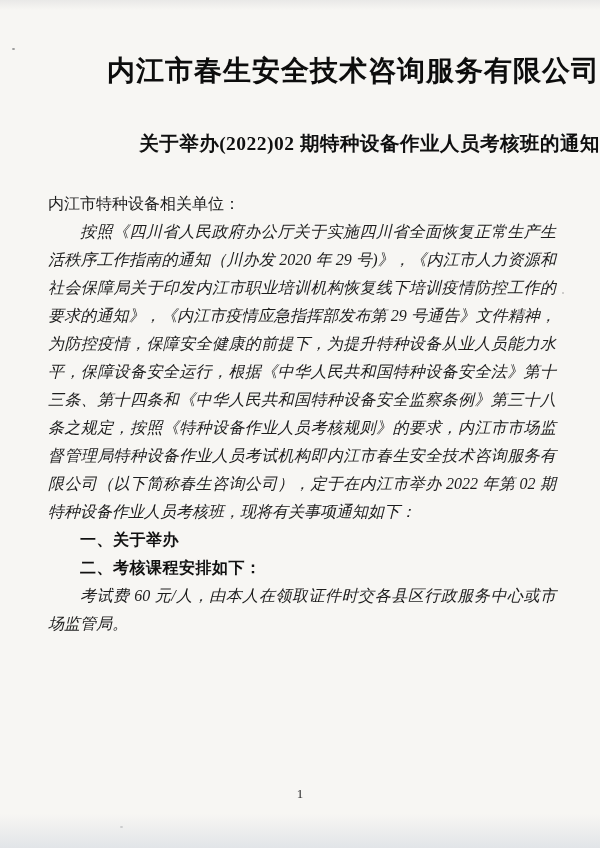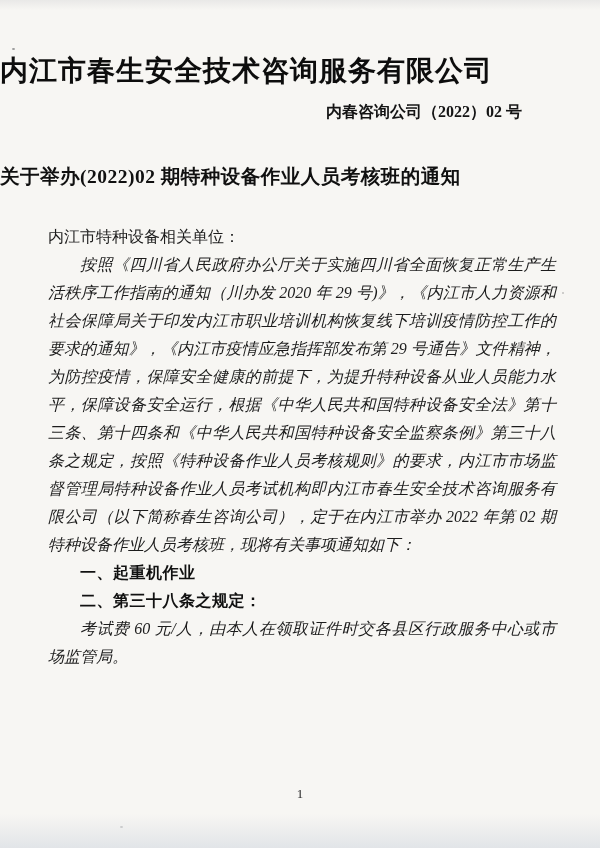--- a/index.html
+++ b/index.html
@@ -35,37 +35,37 @@
   }
   .page {
     position: relative;
     width: 100%;
     height: 100%;
     box-sizing: border-box;
   }
   .company-title {
     margin: 0;
     padding-top: 52px;
-    text-align: left;
+    text-align: right;
     font-size: 28px;
     font-weight: 700;
     letter-spacing: 1px;
     color: #0d0d0d;
   }
   .doc-number {
     margin-top: 12px;
     text-align: right;
     padding-right: 78px;
     font-size: 16px;
     font-weight: 700;
     color: #141414;
   }
   .notice-title {
     margin: 40px 0 0 0;
-    text-align: left;
+    text-align: right;
     font-size: 19.5px;
     font-weight: 700;
     color: #101010;
     letter-spacing: 0.5px;
   }
   .content {
     margin: 33px 44px 0 48px;
     font-size: 16px;
     line-height: 28px;
     text-align: justify;
@@ -107,34 +107,33 @@
   .speck-2 { left: 562px; top: 292px; width: 2px; height: 2px; opacity: .6; }
   .speck-3 { left: 120px; top: 826px; width: 3px; height: 2px; opacity: .5; }
 </style>
 </head>
 <body>
 
 <div class="page">
 
   <h1 class="company-title">内江市春生安全技术咨询服务有限公司</h1>
 
-  <div class="doc-number">内春咨询公司（2022）02 号</div>
 
   <h2 class="notice-title">关于举办(2022)02 期特种设备作业人员考核班的通知</h2>
 
   <div class="content">
 
     <p class="salutation">内江市特种设备相关单位：</p>
 
     <p class="para">按照《四川省人民政府办公厅关于实施四川省全面恢复正常生产生活秩序工作指南的通知（川办发 2020 年 29 号)》，《内江市人力资源和社会保障局关于印发内江市职业培训机构恢复线下培训疫情防控工作的要求的通知》，《内江市疫情应急指挥部发布第 29 号通告》文件精神，为防控疫情，保障安全健康的前提下，为提升特种设备从业人员能力水平，保障设备安全运行，根据《中华人民共和国特种设备安全法》第十三条、第十四条和《中华人民共和国特种设备安全监察条例》第三十八条之规定，按照《特种设备作业人员考核规则》的要求，内江市市场监督管理局特种设备作业人员考试机构即内江市春生安全技术咨询服务有限公司（以下简称春生咨询公司），定于在内江市举办 2022 年第 02 期特种设备作业人员考核班，现将有关事项通知如下：</p>
 
-    <h3 class="sec-heading">一、起重机作业</h3>
+    <h3 class="sec-heading">一、关于举办</h3>
 
 
-    <h3 class="sec-heading">二、第三十八条之规定：</h3>
+    <h3 class="sec-heading">二、考核课程安排如下：</h3>
 
 
     <p class="para">考试费 60 元/人，由本人在领取证件时交各县区行政服务中心或市场监管局。</p>
 
   </div>
 
   <div class="page-number">1</div>
 
   <div class="scan-speck speck-1"></div>
   <div class="scan-speck speck-2"></div>

